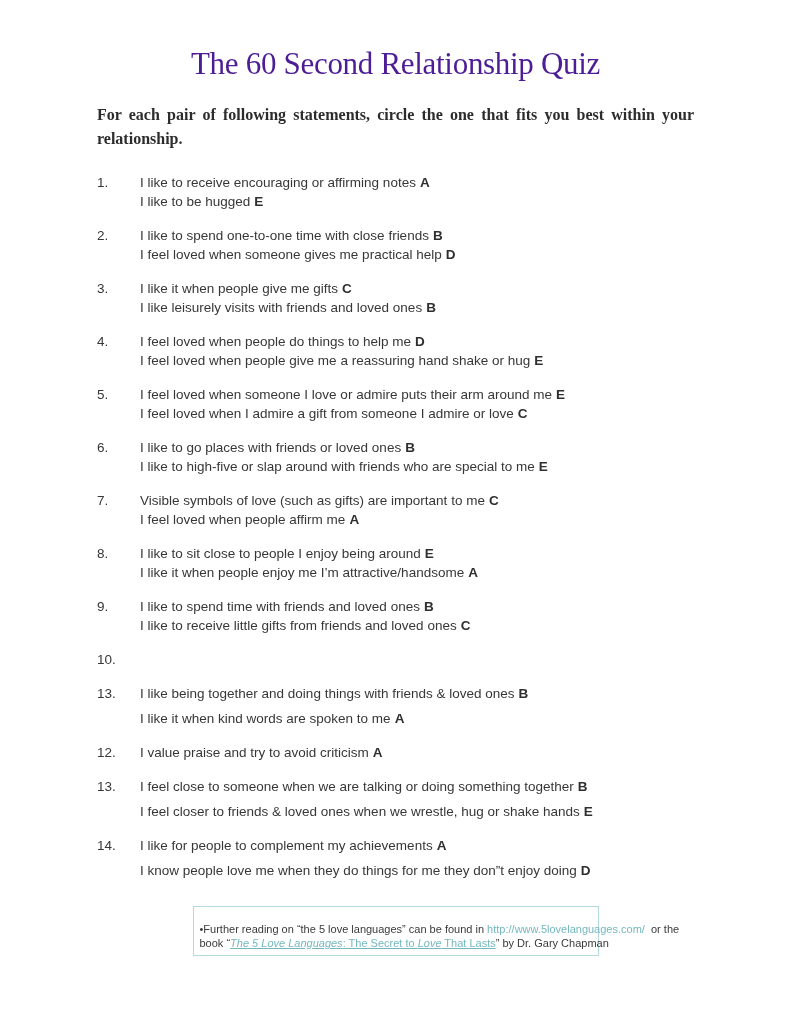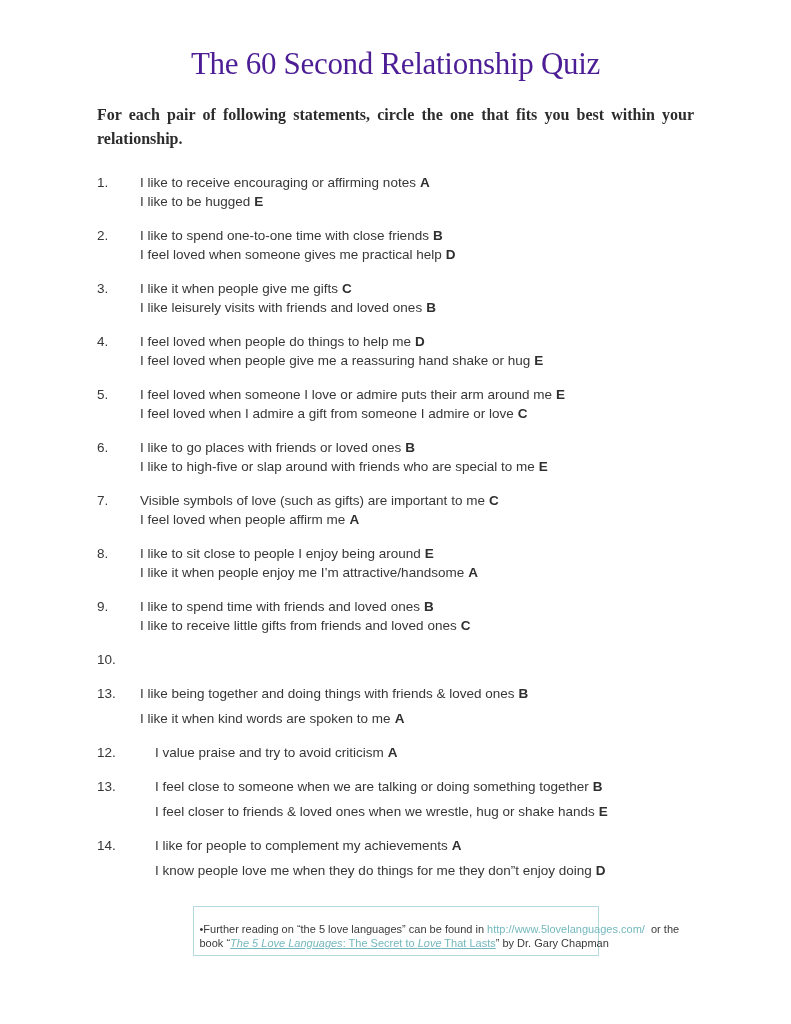--- a/index.html
+++ b/index.html
@@ -43,21 +43,21 @@
     line-height: 19px;
     color: #373737;
   }
   .quiz-item {
     display: flex;
     margin-bottom: 15px;
   }
   
   .quiz-item:nth-child(n+11) .statement-line + .statement-line { margin-top: 6px; }
   
-  .quiz-item:nth-child(n+12) { margin-top: 7px; gap: 15px; }
+  .quiz-item:nth-child(n+12) { margin-top: 7px; }
   .num {
     flex: 0 0 43px;
     width: 43px;
   }
   .statements { flex: 1; }
   .statement-line { display: block; }
   .letter {
     font-weight: bold;
     color: #2f2f2f;
     margin-left: 4px;

